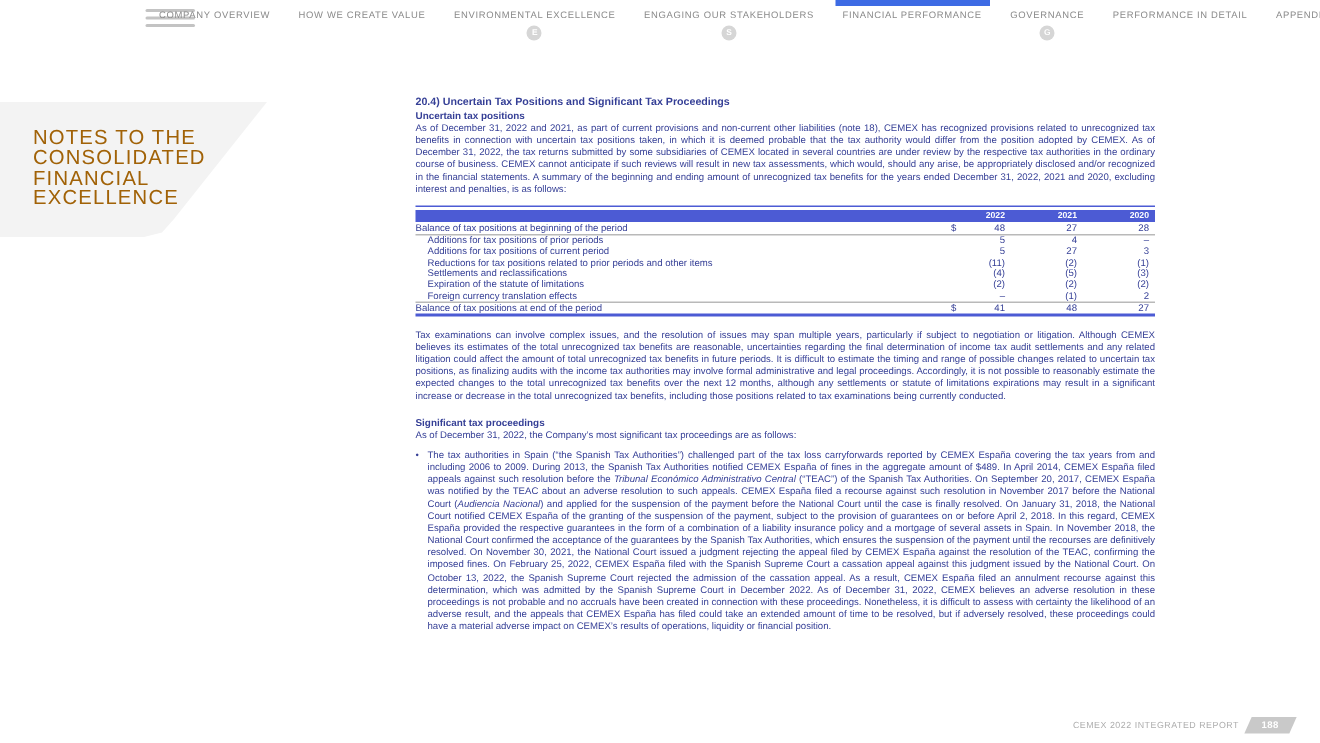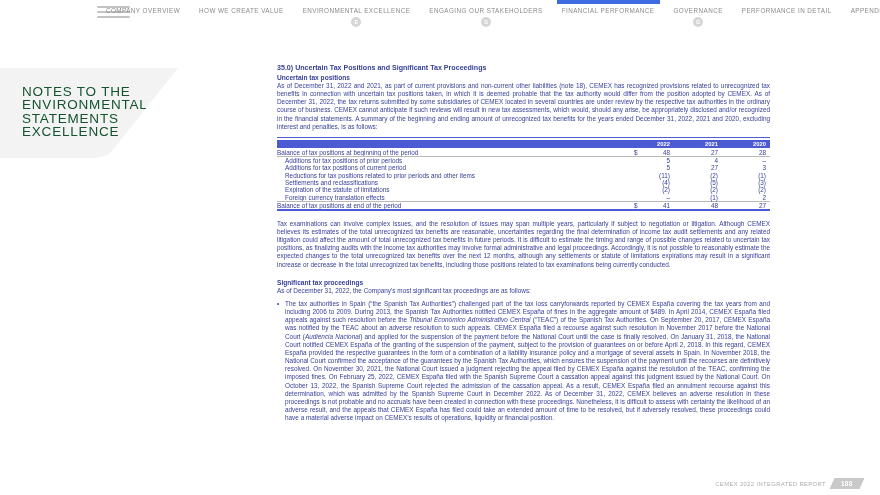--- a/index.html
+++ b/index.html
@@ -12,21 +12,21 @@
   .hamburger span { display:block; height:2.4px; border-radius:1.2px; background:#c3c3c3; }
   .nav-items { position:absolute; left:106px; top:7px; display:flex; gap:19px; align-items:flex-start; }
   .nav-item { position:relative; display:flex; flex-direction:column; align-items:center; cursor:pointer; }
   .nav-label { font-size:6.3px; letter-spacing:0.45px; color:#8a8a8a; white-space:nowrap; }
   .nav-badge { margin-top:3px; width:10px; height:10px; border-radius:50%; background:#d6d6d6;
     color:#ffffff; font-size:5.6px; font-weight:bold; display:flex; align-items:center; justify-content:center; }
   .active-bar { position:absolute; top:-7px; left:-5px; right:-5px; height:3.6px; background:#3d6be4; }
   
   .sidebar-banner { position:absolute; left:0; top:68px; width:178px; height:90px; background:#f3f3f3;
     clip-path:polygon(0 0, 178px 0, 116px 78px, 108px 87px, 96px 90px, 0 90px); padding:17px 0 0 22px; }
-  .sidebar-banner .line { font-size:13.5px; line-height:13.4px; letter-spacing:0.8px; color:#14532d; }
+  .sidebar-banner .line { font-size:13.5px; line-height:13.4px; letter-spacing:0.8px; color:#a16207; }
   
   .content { position:absolute; left:277px; top:64px; width:493px; color:#353f96; }
   .h-section { font-size:7.1px; font-weight:bold; margin-bottom:2px; }
   .h-sub { font-size:6.6px; font-weight:bold; margin-bottom:1px; }
   .para { font-size:6.4px; line-height:8.15px; text-align:justify; }
   
   .fin-table { margin-top:6px; margin-bottom:9px; }
   .t-topline { height:1.4px; background:#4c5bd4; margin-bottom:2px; }
   .t-botline { height:1.4px; background:#4c5bd4; }
   .t-sep { height:1px; background:#b9b9b9; }
@@ -86,27 +86,27 @@
       <span class="nav-label">PERFORMANCE IN DETAIL</span>
     </div>
     <div class="nav-item">
       <span class="nav-label">APPENDIX</span>
     </div>
   </nav>
 </header>
 
 <aside class="sidebar-banner">
   <div class="line">NOTES TO THE</div>
-  <div class="line">ENVIRONMENTAL</div>
-  <div class="line">STATEMENTS</div>
+  <div class="line">CONSOLIDATED</div>
+  <div class="line">FINANCIAL</div>
   <div class="line">EXCELLENCE</div>
 </aside>
 
 <main class="content">
-  <div class="h-section">35.0) Uncertain Tax Positions and Significant Tax Proceedings</div>
+  <div class="h-section">20.4) Uncertain Tax Positions and Significant Tax Proceedings</div>
   <div class="h-sub">Uncertain tax positions</div>
   <p class="para">As of December 31, 2022 and 2021, as part of current provisions and non-current other liabilities (note 18), CEMEX has recognized provisions related to unrecognized tax benefits in connection with uncertain tax positions taken, in which it is deemed probable that the tax authority would differ from the position adopted by CEMEX. As of December 31, 2022, the tax returns submitted by some subsidiaries of CEMEX located in several countries are under review by the respective tax authorities in the ordinary course of business. CEMEX cannot anticipate if such reviews will result in new tax assessments, which would, should any arise, be appropriately disclosed and/or recognized in the financial statements. A summary of the beginning and ending amount of unrecognized tax benefits for the years ended December 31, 2022, 2021 and 2020, excluding interest and penalties, is as follows:</p>
 
   <div class="fin-table">
     <div class="t-topline"></div>
     <div class="t-header">
       <div class="c-label"></div>
       <div class="c-cur"></div>
       <div class="c-n1">2022</div>
       <div class="c-n2">2021</div>

